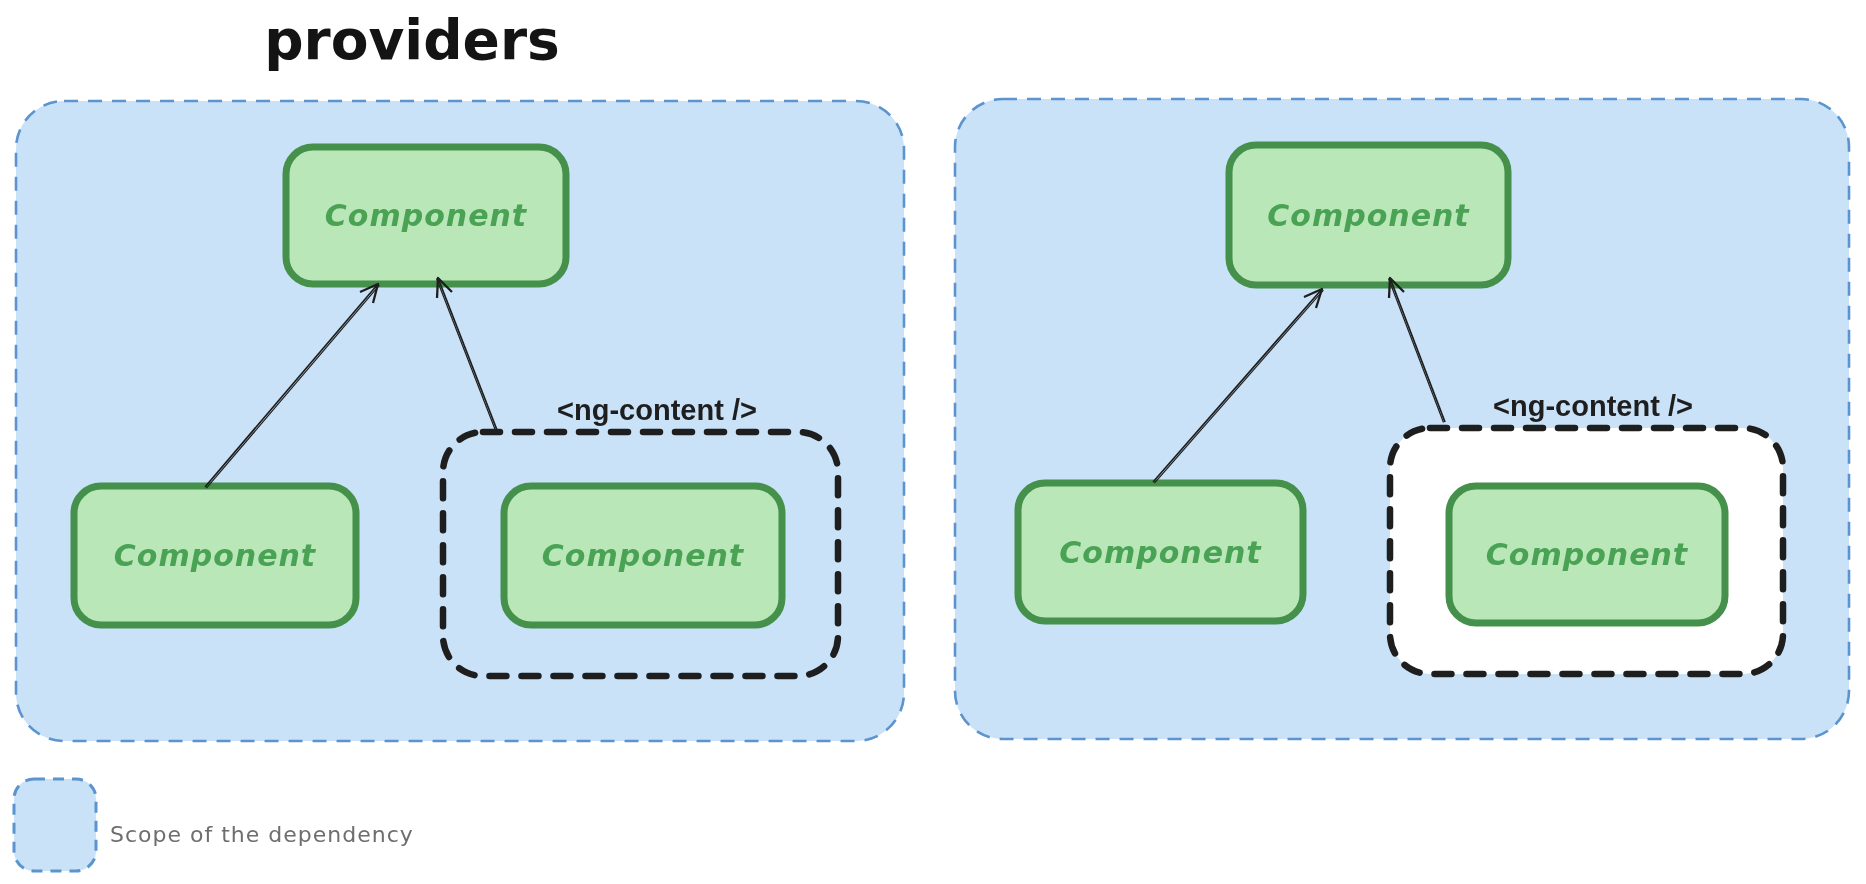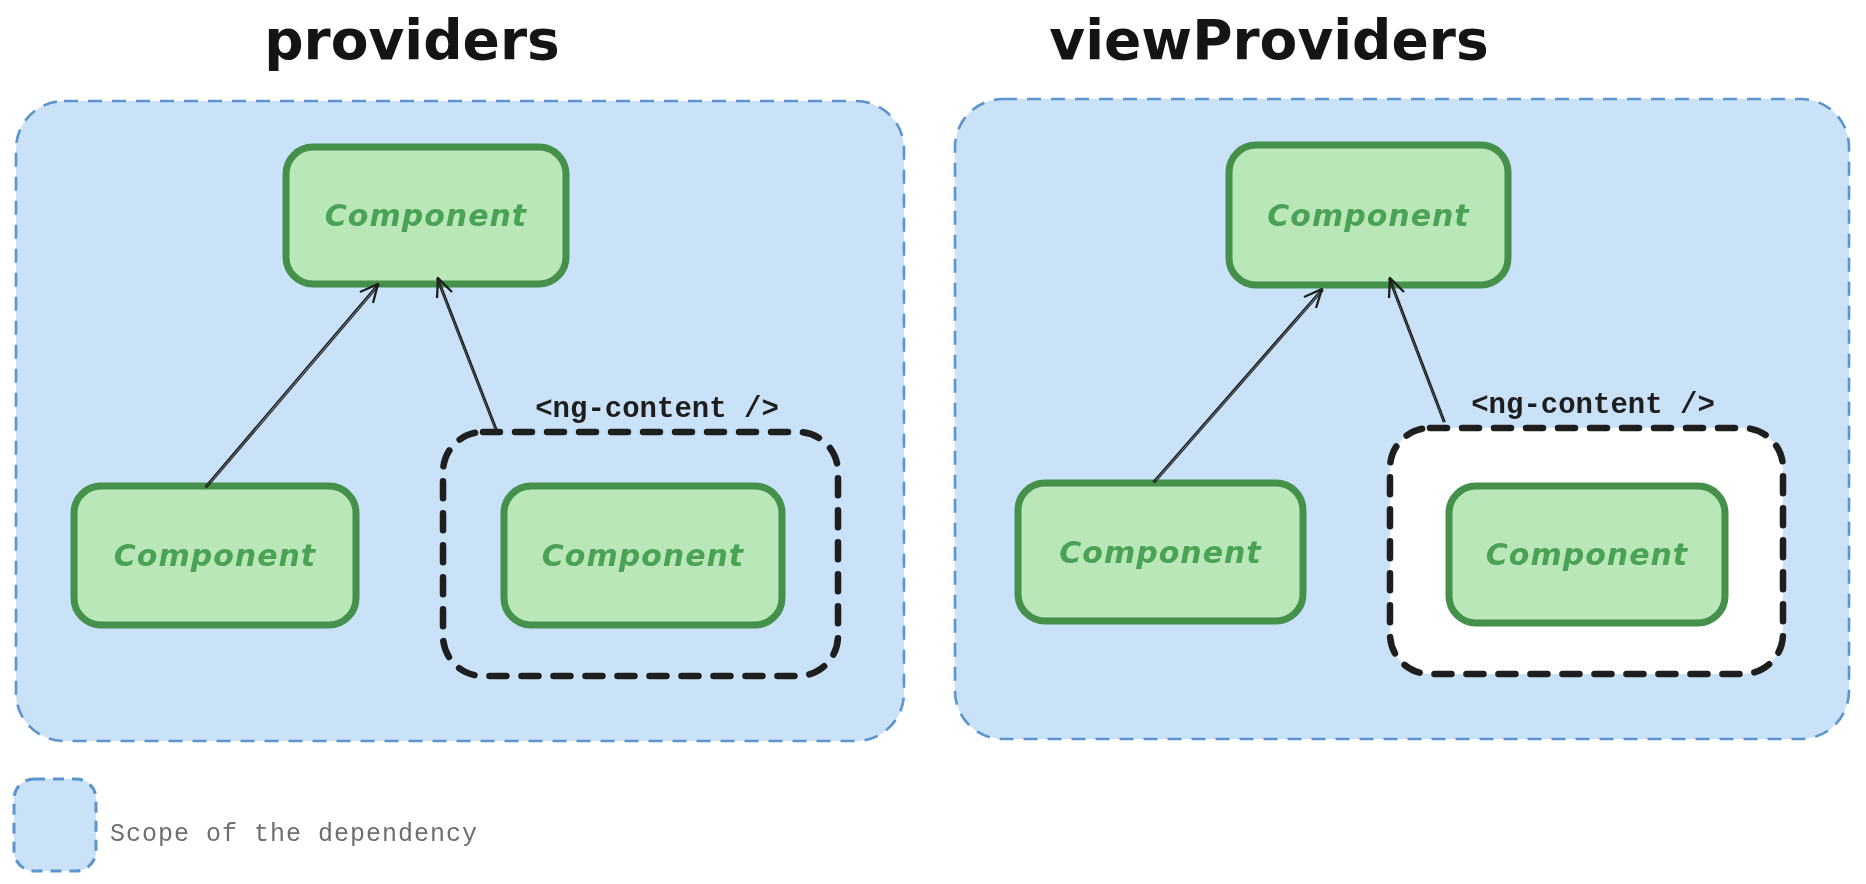--- a/index.html
+++ b/index.html
@@ -70,34 +70,33 @@
     font-size:30px;
     font-weight:600;
     letter-spacing:1px;
     color:var(--component-text);
     white-space:nowrap;
     font-style:italic;
   }
   .ng-label{
     transform:translateX(-50%);
     height:36px;line-height:36px;
-    font-family:Liberation Mono, monospace;
+    font-family:Liberation Sans, sans-serif;
     font-size:29px;
     font-weight:700;
     color:var(--outline);
     white-space:nowrap;
   }
   .legend-label{
     height:50px;line-height:50px;
-    font-size:25px;
+    font-size:22px;
     font-weight:500;
     letter-spacing:1px;
     color:var(--legend-text);
     white-space:nowrap;
-    font-family:Liberation Mono, monospace;
   }
 </style>
 </head>
 <body>
 
 <div class="canvas">
 
   <svg class="layer" width="1866" height="884" viewBox="0 0 1866 884">
 
     <rect class="scope-rect" x="16" y="101" width="888" height="640" rx="48"></rect>
@@ -133,21 +132,20 @@
     <g>
       <line class="shaft" x1="1445" y1="422" x2="1390" y2="278"></line>
       <line class="shaft2" x1="1445" y1="422" x2="1390" y2="278" transform="translate(-1.5,0.5)"></line>
       <polyline class="head" points="1389,298 1390,278 1404,292"></polyline>
     </g>
 
     <rect class="legend-swatch" x="14" y="779" width="82" height="92" rx="20"></rect>
   </svg>
 
   <div class="abs title" style="left:412px;">providers</div>
-  <div class="abs title" style="left:1269px;">viewProviders</div>
 
   <div class="abs component-label" style="left:286px;top:147px;width:280px;height:137px;">Component</div>
   <div class="abs component-label" style="left:74px;top:486px;width:282px;height:139px;">Component</div>
   <div class="abs component-label" style="left:504px;top:486px;width:278px;height:139px;">Component</div>
 
   <div class="abs component-label" style="left:1229px;top:145px;width:279px;height:140px;">Component</div>
   <div class="abs component-label" style="left:1018px;top:483px;width:285px;height:138px;">Component</div>
   <div class="abs component-label" style="left:1449px;top:486px;width:276px;height:137px;">Component</div>
 
   <div class="abs ng-label" style="left:657px;top:392px;">&lt;ng-content /&gt;</div>

